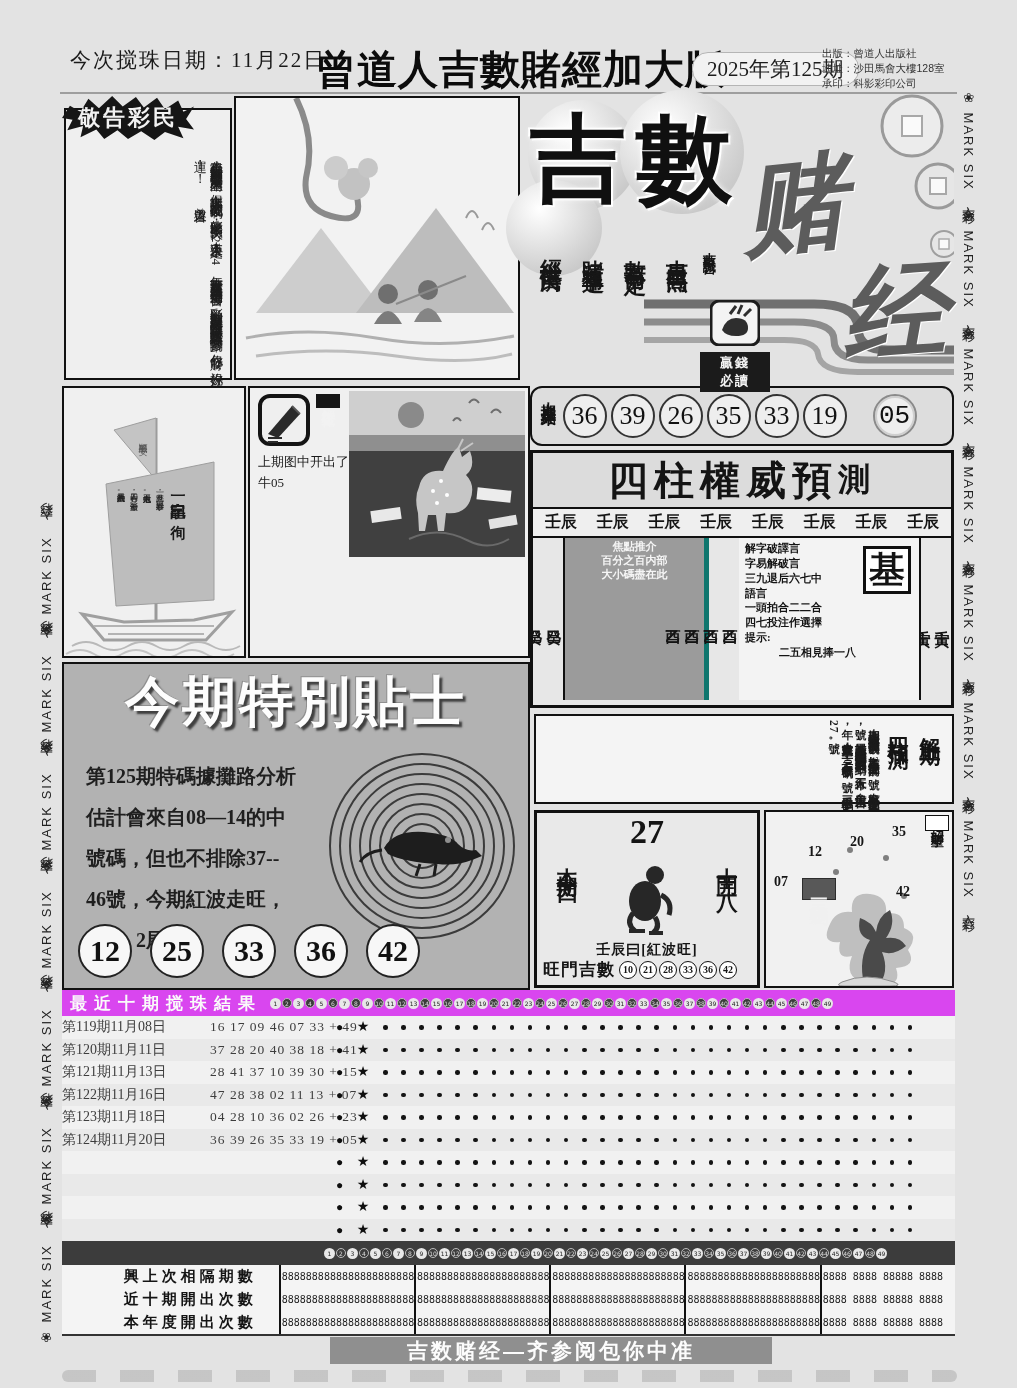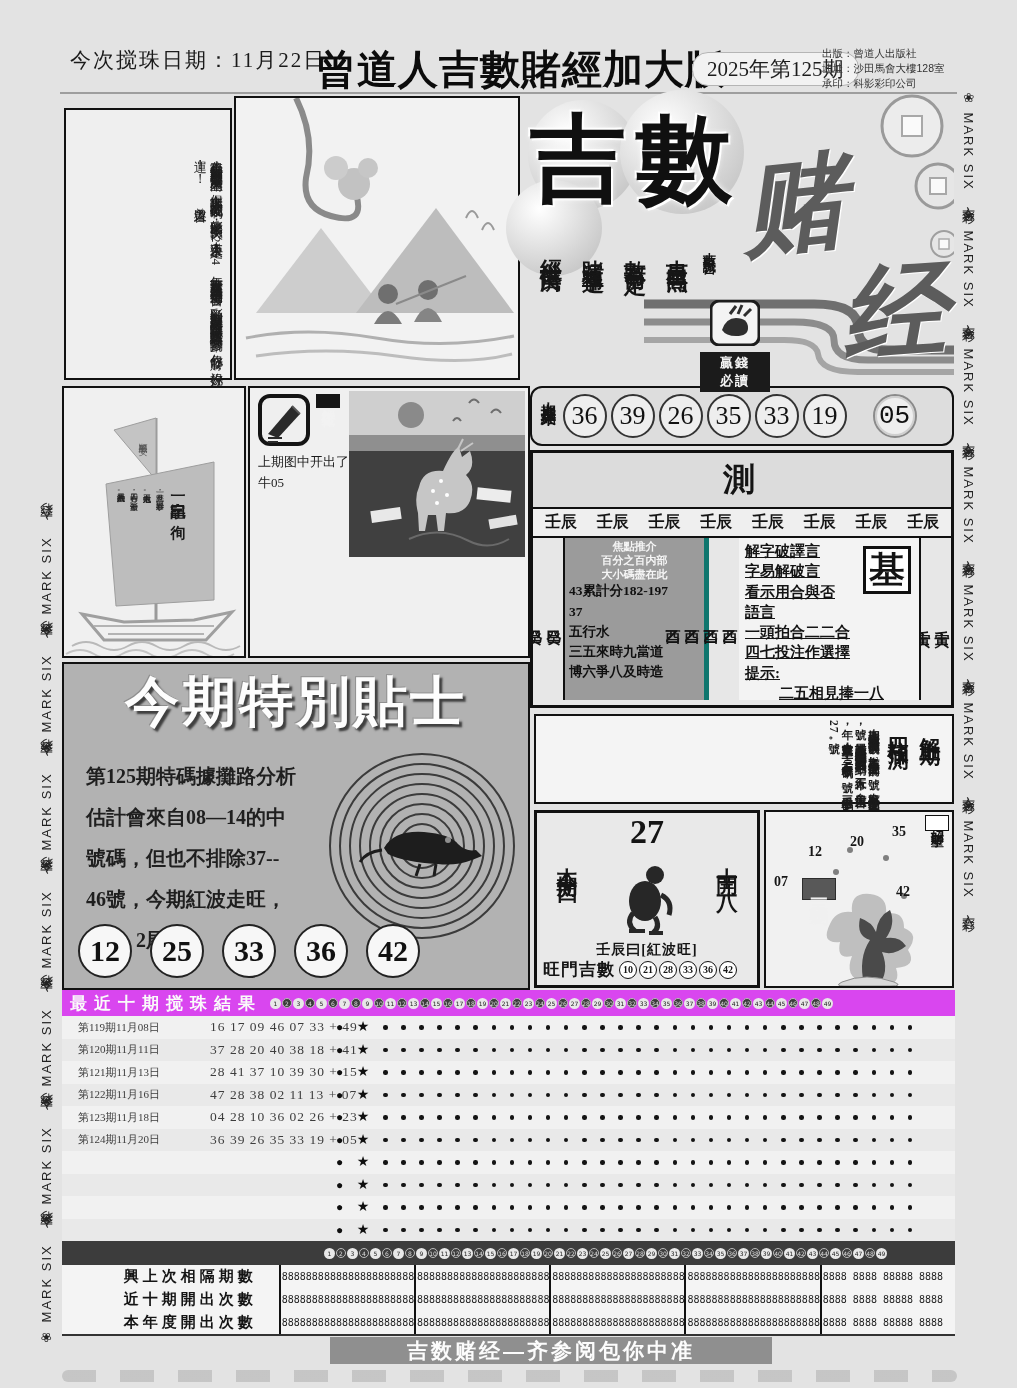--- a/index.html
+++ b/index.html
@@ -72,21 +72,21 @@
           font-size:16px;font-weight:bold;background:#efefef;}
   .fp-grid{display:flex;height:calc(100% - 90px);}
   .fp-col{width:30px;display:flex;flex-direction:column;justify-content:space-around;align-items:center;
           font-size:15px;font-weight:bold;writing-mode:vertical-rl;letter-spacing:1px;}
   .fp-col span{writing-mode:vertical-rl;}
   .fp-focus{width:146px;background:#9b9b9b;border-left:2px solid #101010;border-right:5px solid #0f766e;
             padding:2px 4px;overflow:hidden;}
   .fp-focus .head{color:#f5f5f5;font-weight:bold;font-size:11px;text-align:center;line-height:1.25;}
   .fp-focus .ln{color:#101010;font-weight:bold;font-size:13.5px;line-height:1.5;white-space:nowrap;}
   .fp-right{flex:1;background:#f3f3f3;border-right:2px solid #101010;position:relative;padding:3px 6px;}
-  .fp-right .ln{font-size:15px;font-weight:bold;line-height:1.35;white-space:nowrap;text-decoration:underline;}
+  .fp-right .ln{font-size:11px;font-weight:bold;line-height:1.35;white-space:nowrap;}
   .fp-right .ln.indent{padding-left:34px;}
   .fp-seal{position:absolute;right:8px;top:8px;width:48px;height:48px;border:3px solid #101010;background:#fff;
            display:flex;align-items:center;justify-content:center;font-size:36px;font-weight:900;}
 
   
   .boatbox{position:absolute;left:62px;top:386px;width:184px;height:272px;border:2px solid #111;background:#f0f0f0;}
   .sail-flag{position:absolute;left:72px;top:48px;writing-mode:vertical-rl;font-size:9px;color:#555;letter-spacing:1px;}
   .sail-motto{position:absolute;left:48px;top:100px;height:118px;writing-mode:vertical-rl;z-index:3;}
   .sail-motto .big{font-size:15px;font-weight:900;letter-spacing:2px;color:#1a1a1a;margin-left:4px;}
   .sail-motto .sline{font-size:8px;color:#222;margin-left:2px;letter-spacing:0;}
@@ -141,21 +141,21 @@
   
   .table{position:absolute;left:62px;top:990px;width:893px;background:#f1f1f1;border-bottom:2px solid #333;}
   .t-head{height:26px;background:#d946ef;display:flex;align-items:center;}
   .t-title{color:#fafafa;font-weight:900;font-size:17px;letter-spacing:7px;padding-left:8px;white-space:nowrap;}
   .strip{display:flex;align-items:center;gap:1px;margin-left:8px;flex:1;overflow:hidden;}
   .mini-ball{width:11px;height:11px;min-width:11px;border-radius:50%;background:#e8e8e8;color:#222;font-size:6px;
              display:flex;align-items:center;justify-content:center;font-family:"DejaVu Sans",sans-serif;}
   .mini-ball.hollow{background:#3c3c3c;color:#ddd;border:1px solid #bbb;width:10px;height:10px;min-width:10px;}
   .t-row{height:22.5px;display:flex;align-items:center;}
   .t-row.alt{background:#e9e9e9;}
-  .t-label{width:148px;padding-left:16px;font-size:11px;color:#3d3d3d;white-space:nowrap;}
+  .t-label{width:148px;padding-left:0;font-size:14px;color:#3d3d3d;white-space:nowrap;}
   .t-nums{width:122px;font-size:13.5px;color:#3d3d3d;letter-spacing:1px;white-space:nowrap;}
   .t-dots{flex:1;display:flex;align-items:center;gap:13.6px;padding-left:4px;overflow:hidden;}
   .lead-dot{font-size:12px;color:#0f0f0f;line-height:1;}
   .lead-star{font-size:14px;color:#0f0f0f;line-height:1;}
   .dot{width:4.5px;height:4.5px;min-width:4.5px;border-radius:50%;background:#141414;}
   .t-sep{height:24px;background:#3c3c3c;display:flex;align-items:center;}
   .t-sep .strip{margin-left:262px;}
   .s-row{height:23px;display:flex;align-items:center;background:#f4f4f4;}
   .s-label{width:240px;text-align:right;padding-right:22px;font-size:15px;font-weight:bold;letter-spacing:4px;}
   .s-vals{flex:1;display:flex;height:100%;align-items:center;}
@@ -184,20 +184,21 @@
     </div>
   <div class="hdr-rule" data-interactable="false"></div>
 
   <div class="side left" data-interactable="false">
       <div class="side-inner" id="side-left"><span class="side-unit" data-interactable="false">❀ MARK SIX 六合彩 </span><span class="side-unit" data-interactable="false">❀ MARK SIX 六合彩 </span><span class="side-unit" data-interactable="false">❀ MARK SIX 六合彩 </span><span class="side-unit" data-interactable="false">❀ MARK SIX 六合彩 </span><span class="side-unit" data-interactable="false">❀ MARK SIX 六合彩 </span><span class="side-unit" data-interactable="false">❀ MARK SIX 六合彩 </span><span class="side-unit" data-interactable="false">❀ MARK SIX 六合彩 </span></div>
     </div>
   <div class="side right" data-interactable="false">
       <div class="side-inner" id="side-right"><span class="side-unit" data-interactable="false">❀ MARK SIX 六合彩 </span><span class="side-unit" data-interactable="false">❀ MARK SIX 六合彩 </span><span class="side-unit" data-interactable="false">❀ MARK SIX 六合彩 </span><span class="side-unit" data-interactable="false">❀ MARK SIX 六合彩 </span><span class="side-unit" data-interactable="false">❀ MARK SIX 六合彩 </span><span class="side-unit" data-interactable="false">❀ MARK SIX 六合彩 </span><span class="side-unit" data-interactable="false">❀ MARK SIX 六合彩 </span></div>
     </div>
 
+  <div class="starburst" data-interactable="false">敬告彩民</div>
   <div class="notice" data-interactable="false">
     <div class="notice-body" data-interactable="false">
       <span data-interactable="false">本公司去年精制的吉數挂歷聲揚港澳及東南亞，但在大陸受不法之徒亂復制，使彩民蒙受損失，本道人决定2004年吉數挂歷在東面亞及港澳指定書局發書，彩民欲知吉數挂歷請向大陸各書報攤訂購大小《吉數賭經》祥情一齊參閱，包你發財，祝你好運！！</span>
       <span class="notice-sign" data-interactable="false">曾道人啓</span>
     </div>
   </div>
 
   <div class="painting" data-interactable="false">
     <svg width="282" height="280" viewBox="0 0 282 280" data-interactable="false">
       <rect width="282" height="280" fill="#f2f2f2"></rect>
@@ -263,20 +264,21 @@
         <div class="ball" data-interactable="false">26</div>
         <div class="ball" data-interactable="false">35</div>
         <div class="ball" data-interactable="false">33</div>
         <div class="ball" data-interactable="false">19</div>
         <div class="ball special" data-interactable="false">05</div>
       </div>
   </div>
 
   <div class="fourp" data-interactable="false">
     <div class="fp-title" data-interactable="false">
+      <span data-interactable="false">四柱權威預</span>
         <span class="sm" data-interactable="false">測</span>
     </div>
     <div class="fp-top" id="fp-top" data-interactable="false">
         <span data-interactable="false">壬辰</span>
         <span data-interactable="false">壬辰</span>
         <span data-interactable="false">壬辰</span>
         <span data-interactable="false">壬辰</span>
         <span data-interactable="false">壬辰</span>
         <span data-interactable="false">壬辰</span>
         <span data-interactable="false">壬辰</span>
@@ -288,39 +290,32 @@
           <span data-interactable="false">癸巳</span>
           <span data-interactable="false">癸巳</span>
           <span data-interactable="false">癸巳</span>
         </div>
       <div class="fp-focus" data-interactable="false">
         <div id="fp-focus-head">
             <div class="head" data-interactable="false">焦點推介</div>
             <div class="head" data-interactable="false">百分之百内部</div>
             <div class="head" data-interactable="false">大小碼盡在此</div>
           </div>
-        <div id="fp-focus-lines">
-            <div class="ln" data-interactable="false">43累計分182-197</div>
-            <div class="ln" data-interactable="false">37</div>
-            <div class="ln" data-interactable="false">五行水</div>
-            <div class="ln" data-interactable="false">三五來時九當道</div>
-            <div class="ln" data-interactable="false">博六爭八及時造</div>
-          </div>
       </div>
       <div class="fp-col" id="fp-mid" data-interactable="false">
           <span data-interactable="false">乙酉</span>
           <span data-interactable="false">乙酉</span>
           <span data-interactable="false">乙酉</span>
           <span data-interactable="false">乙酉</span>
         </div>
       <div class="fp-right" data-interactable="false">
         <div id="fp-right-lines">
             <div class="ln" data-interactable="false">解字破譯言</div>
             <div class="ln" data-interactable="false">字易解破言</div>
-            <div class="ln" data-interactable="false">看示用合與否</div>
+            <div class="ln" data-interactable="false">三九退后六七中</div>
             <div class="ln" data-interactable="false">語言</div>
             <div class="ln" data-interactable="false">一頭拍合二二合</div>
             <div class="ln" data-interactable="false">四七投注作選擇</div>
             <div class="ln" data-interactable="false">提示:</div>
             <div class="ln indent" data-interactable="false">二五相見捧一八</div>
           </div>
         <div class="fp-seal" data-interactable="false">基</div>
       </div>
       <div class="fp-col" id="fp-rcol" data-interactable="false">
           <span data-interactable="false">壬寅</span>

